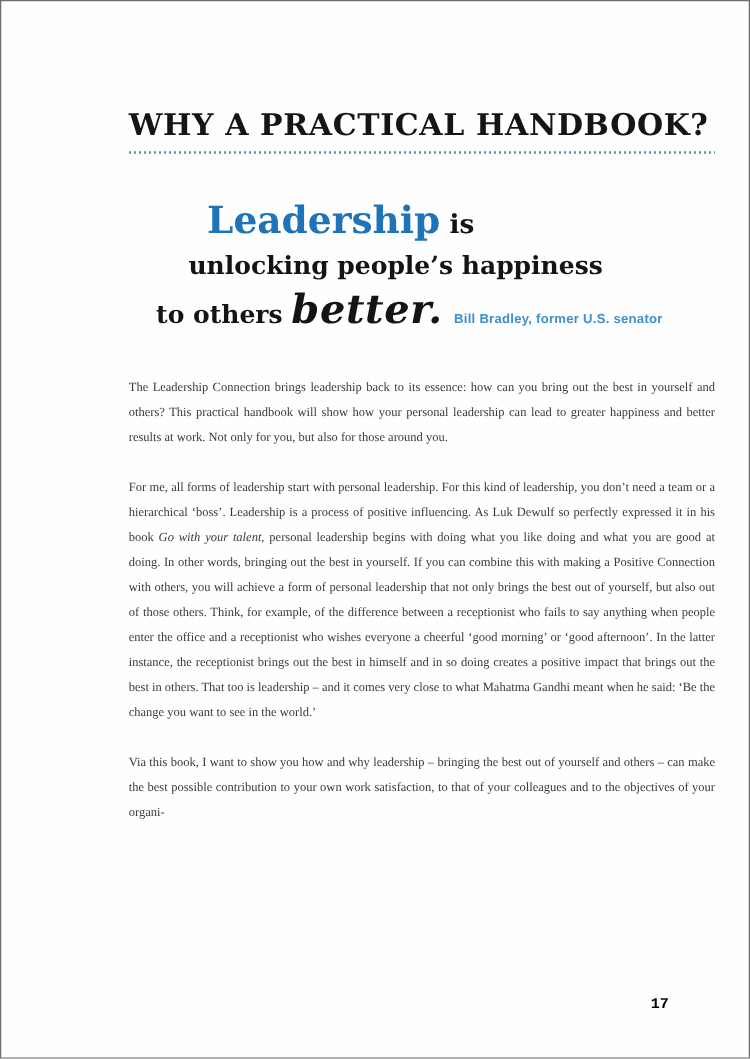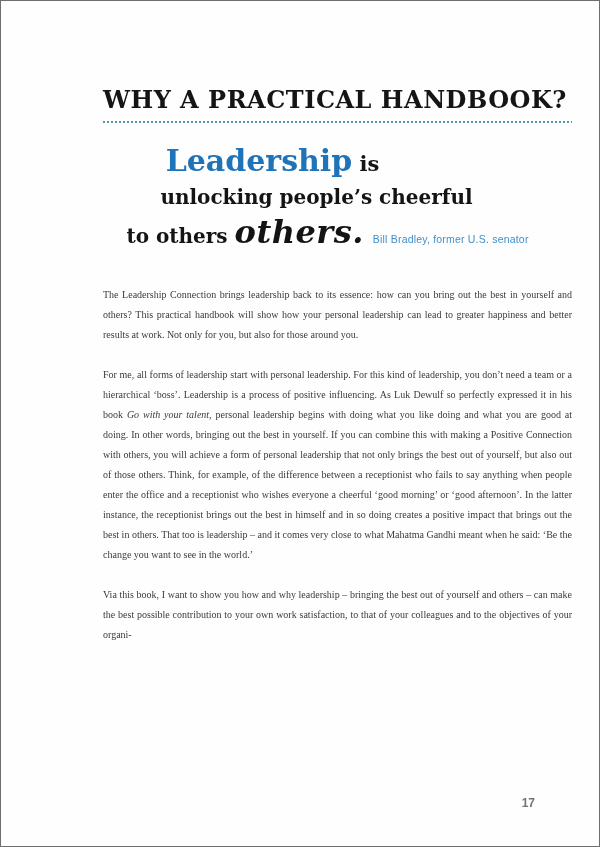--- a/index.html
+++ b/index.html
@@ -21,74 +21,74 @@
     color:#151515;
     margin:0;
     white-space:nowrap;
   }
   .dotted-rule {
     height:2px;
     margin-top:8px;
     background:repeating-linear-gradient(90deg, #4e9aab 0 2px, transparent 2px 4px);
   }
   .quote {
-    margin-top:20px;
+    margin-top:36px;
     font-family:"DejaVu Serif", serif;
     font-weight:bold;
     color:#141414;
   }
   .q-line { text-align:center; white-space:nowrap; }
   .q1 { transform:translateX(-65px); font-size:30px; line-height:36px; }
   .q-blue { color:#1e73b9; }
   .q-is  { font-size:21px; }
   .q2 { transform:translateX(-21px); font-size:20px; line-height:30px; }
   .q3 { transform:translateX(-10px); font-size:20px; line-height:40px; }
   .q-emph { font-size:32px; font-style:italic; letter-spacing:0.5px; }
   .q-attr {
     font-family:"Liberation Sans", sans-serif;
-    font-weight:normal;
+    font-weight:bold;
     font-size:10.5px;
     color:#3f8fcb;
     margin-left:9px;
     letter-spacing:0.2px;
   }
   .body-text {
     margin-top:26px;
     font-family:"Liberation Serif", serif;
     font-size:10px;
     line-height:20px;
     color:#3a3a3a;
     text-align:justify;
   }
   .body-text p { margin:0 0 20px 0; }
   .page-number {
     position:absolute;
     right:64px; bottom:36px;
-    font-family:Liberation Sans, sans-serif;
+    font-family:Liberation Mono, monospace;
     font-weight:bold;
     font-size:12px;
-    color:#737373;
+    color:#000000;
   }
 </style>
 </head>
 <body>
 
 <div class="page">
 
   <h1 class="chapter-title">WHY A PRACTICAL HANDBOOK?</h1>
 
   <div class="dotted-rule"></div>
 
   <div class="quote">
     <div class="q-line q1">
       <span class="q-blue">Leadership</span><span class="q-is"> is</span>
     </div>
-    <div class="q-line q2">unlocking people’s cheerful</div>
+    <div class="q-line q2">unlocking people’s happiness</div>
     <div class="q-line q3">
-      <span class="q-prefix">to others </span><span class="q-emph">others.</span><span class="q-attr">Bill Bradley, former U.S. senator</span>
+      <span class="q-prefix">to others </span><span class="q-emph">better.</span><span class="q-attr">Bill Bradley, former U.S. senator</span>
     </div>
   </div>
 
   <div class="body-text">
     <p><span>The Leadership Connection brings leadership back to its essence: how can you bring out the best in yourself and others? This practical handbook will show how your personal leadership can lead to greater happiness and better results at work. Not only for you, but also for those around you.</span></p>
     <p><span>For me, all forms of leadership start with personal leadership. For this kind of leadership, you don’t need a team or a hierarchical ‘boss’. Leadership is a process of positive influencing. As Luk Dewulf so perfectly expressed it in his book </span><i>Go with your talent,</i><span> personal leadership begins with doing what you like doing and what you are good at doing. In other words, bringing out the best in yourself. If you can combine this with making a Positive Connection with others, you will achieve a form of personal leadership that not only brings the best out of yourself, but also out of those others. Think, for example, of the difference between a receptionist who fails to say anything when people enter the office and a receptionist who wishes everyone a cheerful ‘good morning’ or ‘good afternoon’. In the latter instance, the receptionist brings out the best in himself and in so doing creates a positive impact that brings out the best in others. That too is leadership – and it comes very close to what Mahatma Gandhi meant when he said: ‘Be the change you want to see in the world.’</span></p>
     <p><span>Via this book, I want to show you how and why leadership – bringing the best out of yourself and others – can make the best possible contribution to your own work satisfaction, to that of your colleagues and to the objectives of your organi-</span></p>
   </div>
 
   <div class="page-number">17</div>

